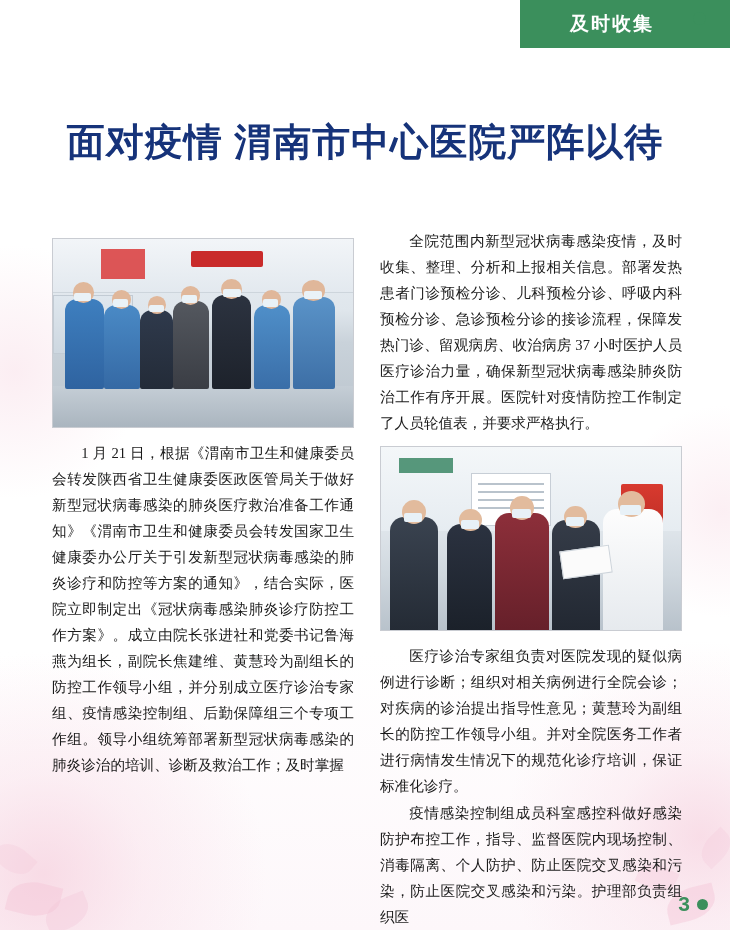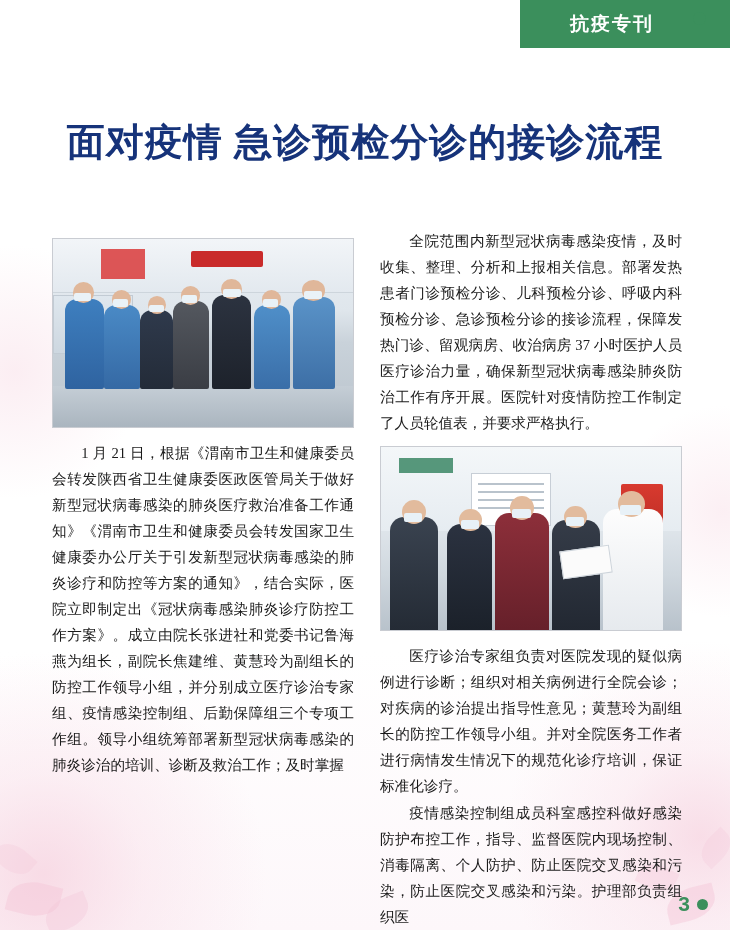--- a/index.html
+++ b/index.html
@@ -259,26 +259,26 @@
 <div class="page">
 
   <div class="petal p1"></div>
   <div class="petal p2"></div>
   <div class="petal p3"></div>
   <div class="petal p4"></div>
   <div class="petal p5"></div>
   <div class="petal p6"></div>
 
   <div class="ribbon">
-    <span class="ribbon-text">抗疫专刊</span>
+    <span class="ribbon-text">及时收集</span>
   </div>
   <div class="ribbon-stem"></div>
   <div class="ribbon-dot"></div>
 
-  <h1 class="title">面对疫情 急诊预检分诊的接诊流程</h1>
+  <h1 class="title">面对疫情 渭南市中心医院严阵以待</h1>
 
   <div class="columns">
 
     <div class="col">
 
       <div class="photo one ph1">
         <div class="ceiling"></div>
         <div class="banner2"></div>
         <div class="banner"></div>
         <div class="wallpanel"></div>

